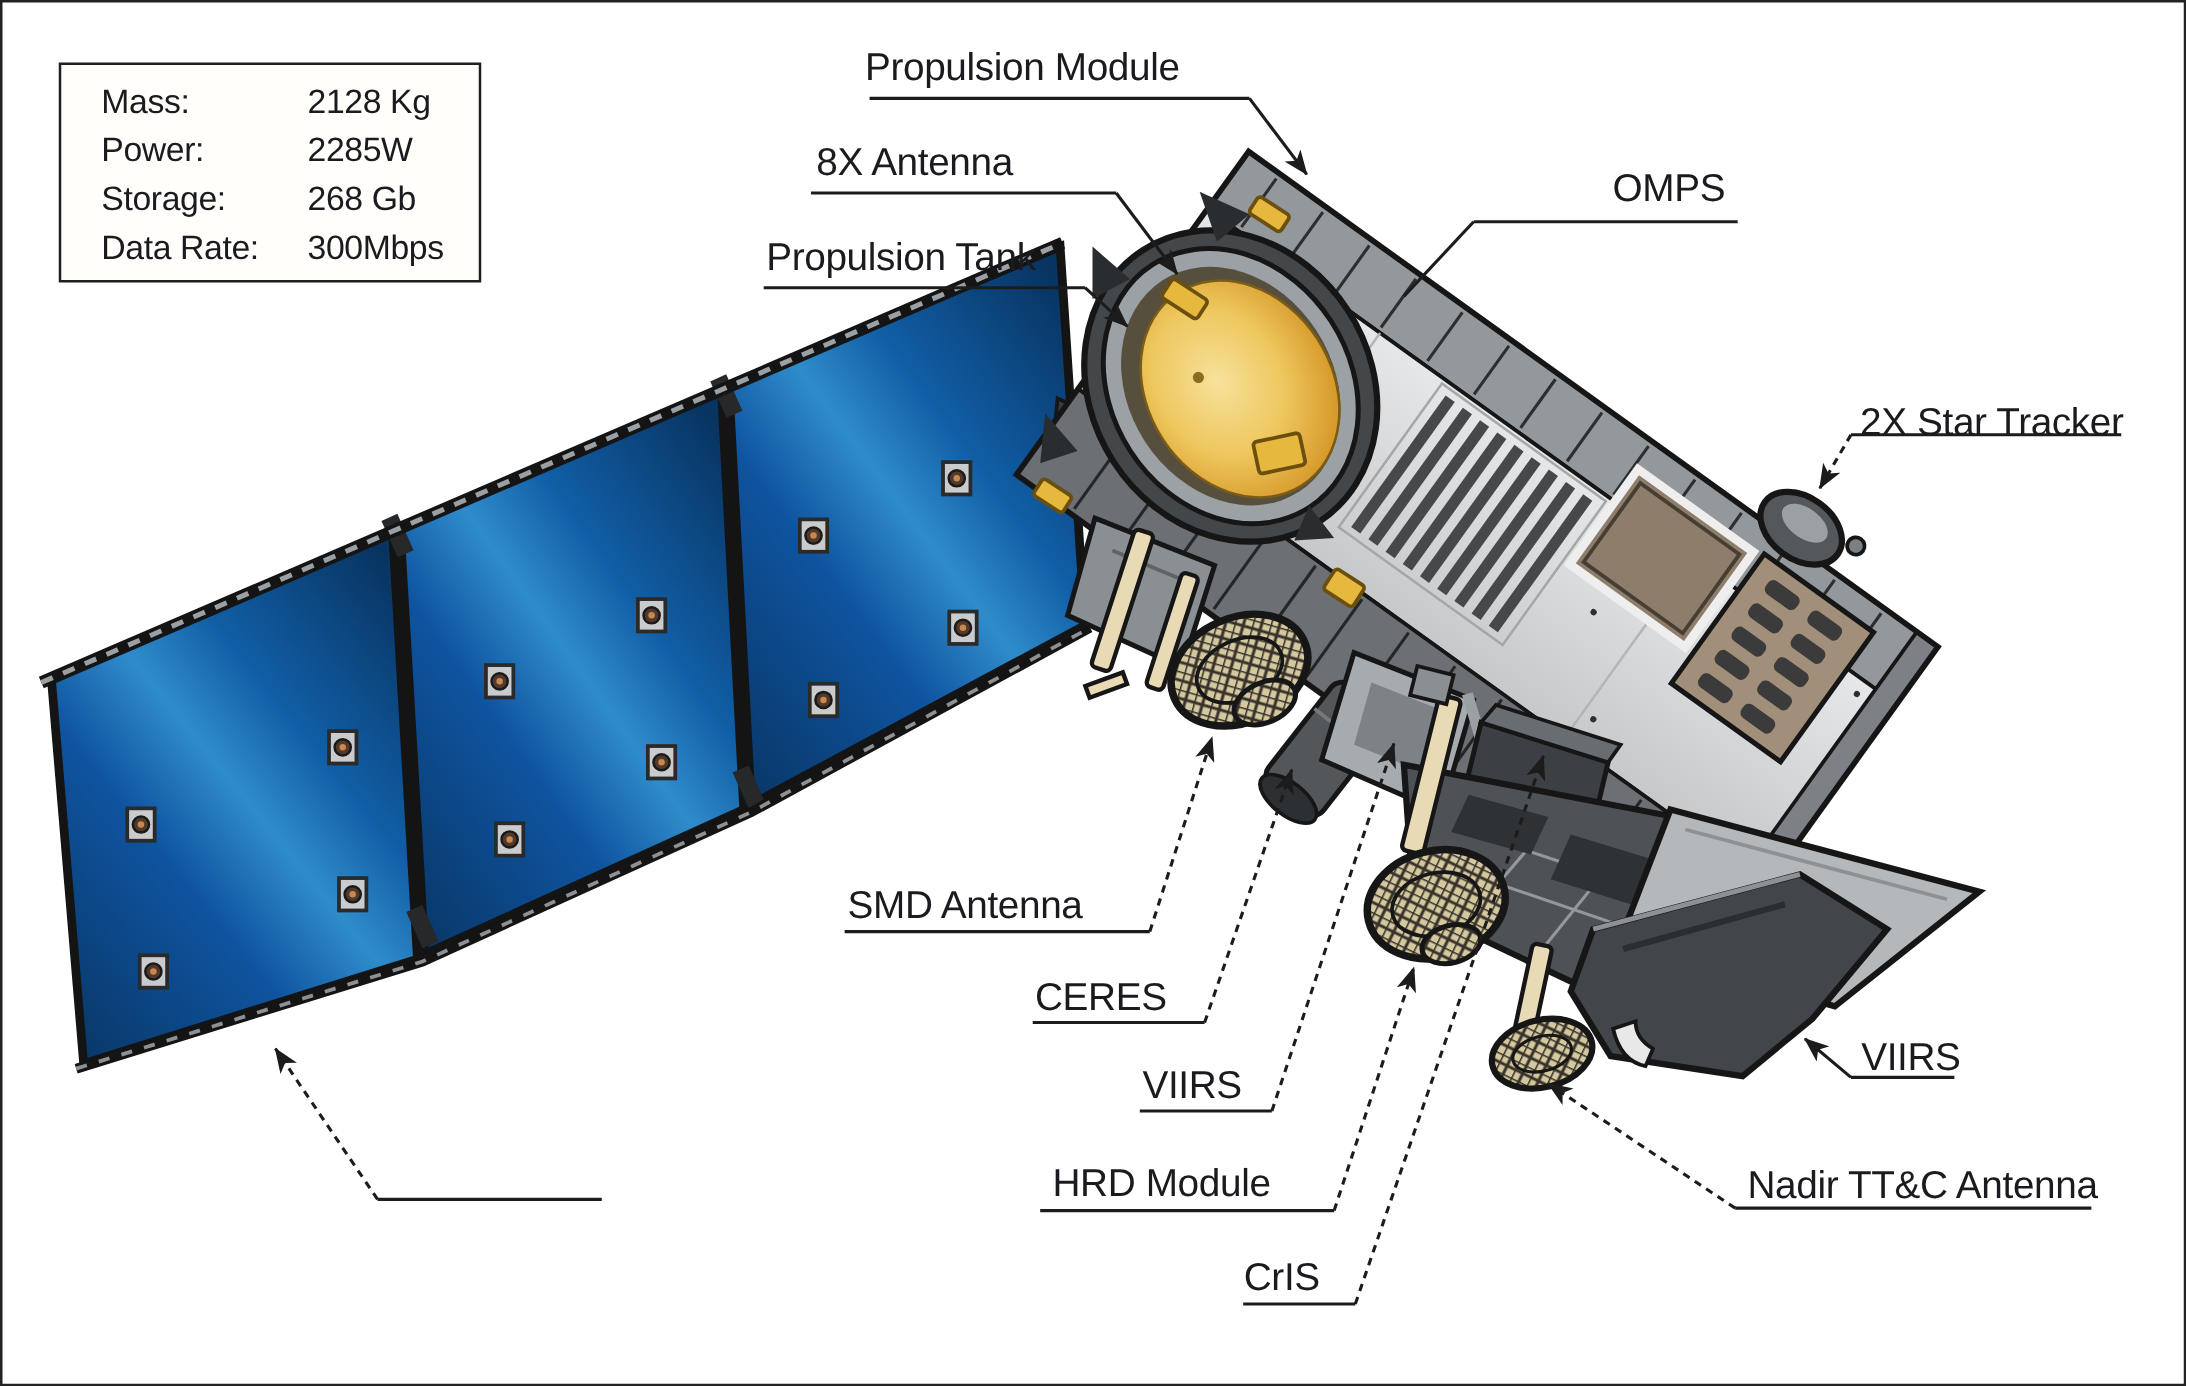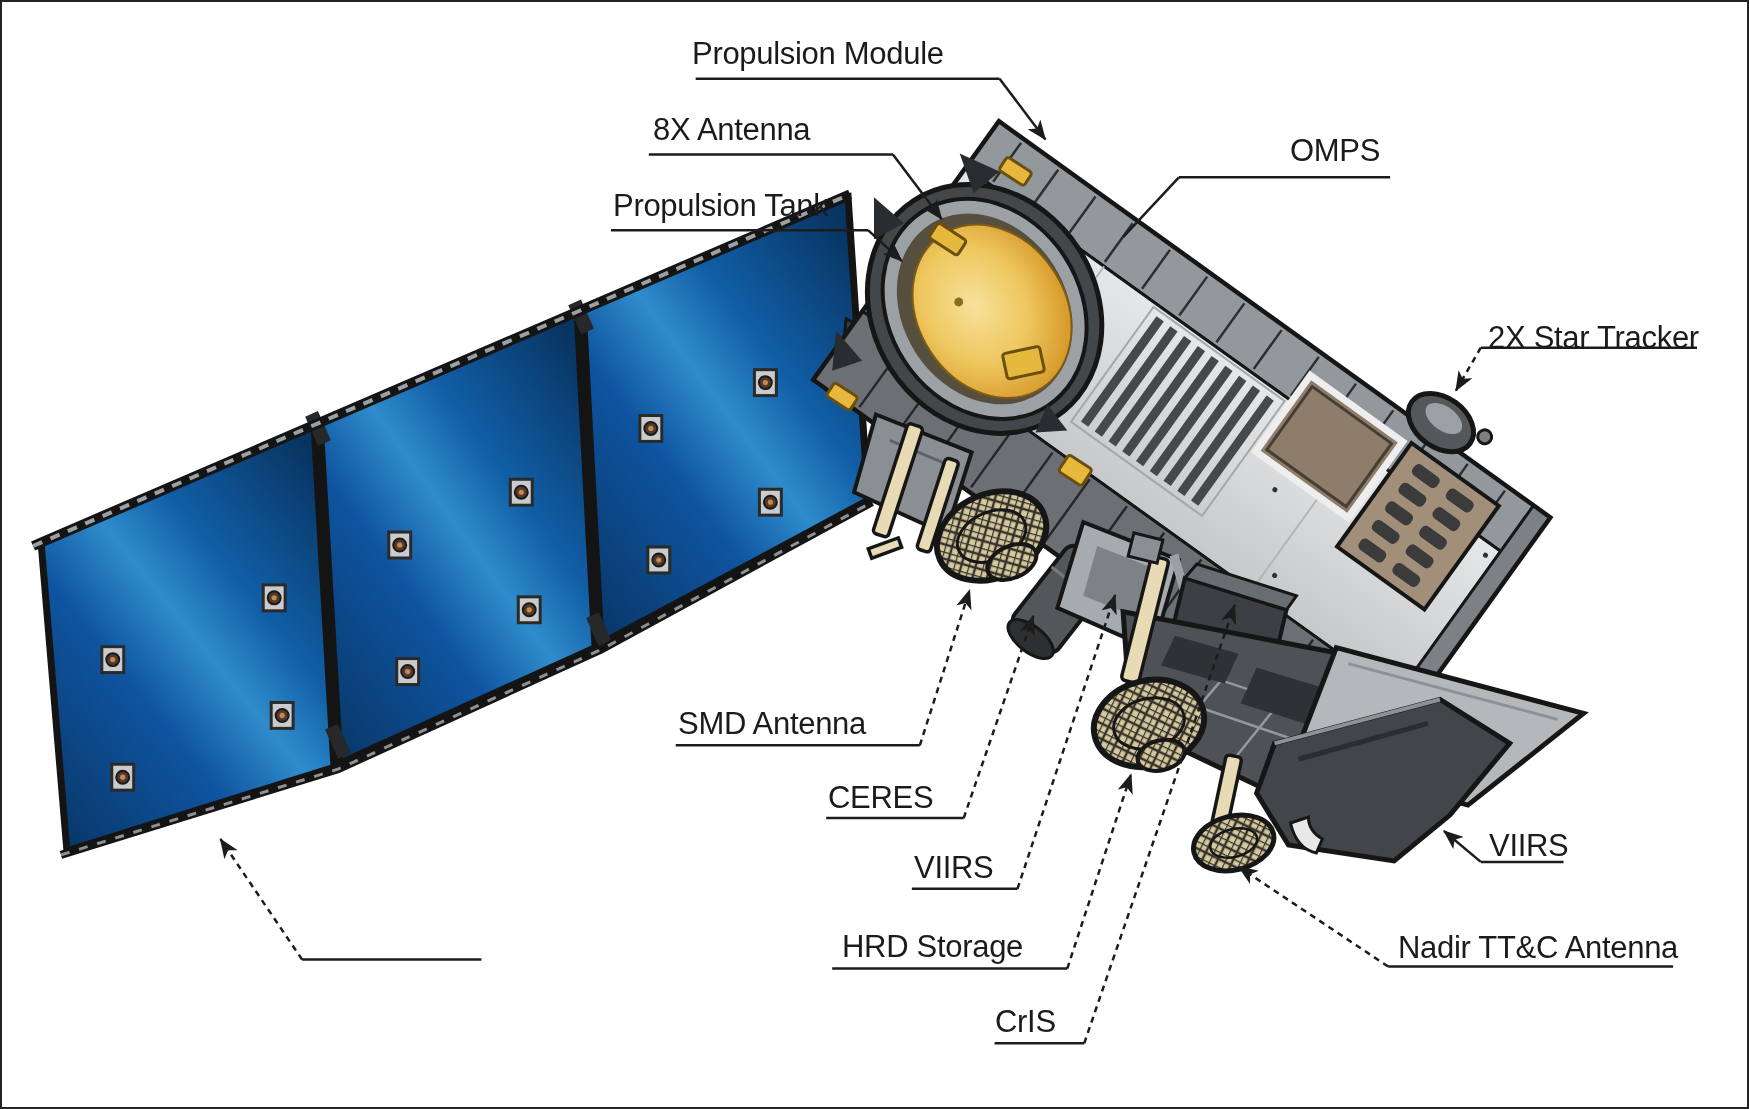--- a/index.html
+++ b/index.html
@@ -266,27 +266,45 @@
       <path d="M964,819 L1034,616" stroke-dasharray="6 5" marker-end="url(#arrow)"></path>
       <path d="M1018,890 L1116,595" stroke-dasharray="6 5" marker-end="url(#arrow)"></path>
       <path d="M1068,970 L1132,775" stroke-dasharray="6 5" marker-end="url(#arrow)"></path>
       <path d="M1085,1045 L1236,605" stroke-dasharray="6 5" marker-end="url(#arrow)"></path>
       <path d="M1483,863 L1446,832" marker-end="url(#arrow)"></path>
       <path d="M1390,968 L1240,868" stroke-dasharray="6 5" marker-end="url(#arrow)"></path>
       <path d="M300,961 L218,840" stroke-dasharray="6 5" marker-end="url(#arrow)"></path>
     </g>
   </svg>
 
+  <div id="spec-box">
+    <div class="spec-row">
+      <span class="k">Mass:</span>
+      <span class="v">2128 Kg</span>
+    </div>
+    <div class="spec-row">
+      <span class="k">Power:</span>
+      <span class="v">2285W</span>
+    </div>
+    <div class="spec-row">
+      <span class="k">Storage:</span>
+      <span class="v">268 Gb</span>
+    </div>
+    <div class="spec-row">
+      <span class="k">Data Rate:</span>
+      <span class="v">300Mbps</span>
+    </div>
+  </div>
 
   <div class="lbl" style="left:690px;top:34px">Propulsion Module</div>
   <div class="lbl" style="left:651px;top:110px">8X Antenna</div>
   <div class="lbl" style="left:611px;top:186px">Propulsion Tank</div>
   <div class="lbl" style="left:1288px;top:131px">OMPS</div>
   <div class="lbl" style="left:1486px;top:318px">2X Star Tracker</div>
   <div class="lbl" style="left:676px;top:704px">SMD Antenna</div>
   <div class="lbl" style="left:826px;top:778px">CERES</div>
   <div class="lbl" style="left:912px;top:848px">VIIRS</div>
-  <div class="lbl" style="left:840px;top:927px">HRD Storage</div>
+  <div class="lbl" style="left:840px;top:927px">HRD Module</div>
   <div class="lbl" style="left:993px;top:1002px">CrIS</div>
   <div class="lbl" style="left:1487px;top:826px">VIIRS</div>
   <div class="lbl" style="left:1396px;top:928px">Nadir TT&amp;C Antenna</div>
 
 </div>
 
 </body></html>

